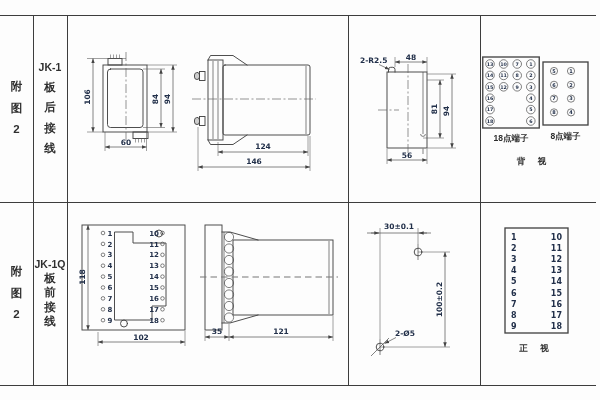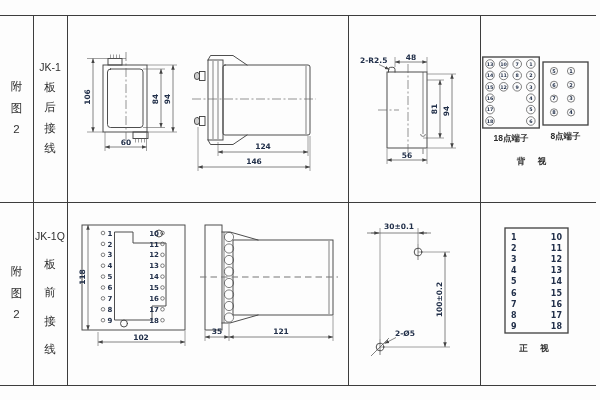--- a/index.html
+++ b/index.html
@@ -1,21 +1,21 @@
 <!DOCTYPE html>
 <html><head>
 <meta charset="utf-8">
 <style>
   html,body{margin:0;padding:0;background:#fff;}
   #stage{position:relative;width:600px;height:400px;background:#fdfdfd;overflow:hidden;
          font-family:"Liberation Sans",sans-serif;}
   .hline{position:absolute;left:0;width:596px;height:0;border-top:1.3px solid #3d3d3d;}
   .vline{position:absolute;top:15px;height:370px;width:0;border-left:1.2px solid #3d3d3d;}
   .vcell{position:absolute;display:flex;flex-direction:column;align-items:center;
-         justify-content:center;font-weight:400;font-size:11.5px;color:#2f2f2f;line-height:1;}
+         justify-content:center;font-weight:700;font-size:11.5px;color:#2f2f2f;line-height:1;}
   .vcell .mdl{font-size:10.5px;letter-spacing:0;white-space:nowrap;}
   svg{position:absolute;overflow:visible;}
   .ln{stroke:#444;stroke-width:0.95;fill:none;stroke-linecap:square;}
   .ln2{stroke:#4a4a4a;stroke-width:0.7;fill:none;}
   .thick{stroke-width:1.35;}
   .ext{stroke:#555;stroke-width:0.55;fill:none;}
   .dimline{stroke:#444;stroke-width:0.65;fill:none;}
   .cl{stroke:#666;stroke-width:0.7;stroke-dasharray:9 2.5 2 2.5;fill:none;}
   .dash{stroke:#777;stroke-width:1.1;stroke-dasharray:6.5 4;fill:none;}
   .dim{font-family:"DejaVu Sans",sans-serif;font-size:7.5px;font-weight:600;fill:#22304a;}
@@ -46,21 +46,21 @@
     <div>后</div>
     <div>接</div>
     <div>线</div>
   </div>
 
   <div class="vcell" style="left:0;top:202px;width:33px;height:183px;gap:10px">
     <div>附</div>
     <div>图</div>
     <div>2</div>
   </div>
-  <div class="vcell" style="left:33px;top:202px;width:34px;height:183px;gap:17px">
+  <div class="vcell" style="left:33px;top:202px;width:34px;height:183px;gap:3px">
     <div class="mdl">JK-1Q</div>
     <div>板</div>
     <div>前</div>
     <div>接</div>
     <div>线</div>
   </div>
 
   <svg id="svgA" style="left:80px;top:48px" width="104" height="112" viewBox="0 0 104 112">
     <defs>
       <marker id="arr" viewBox="0 0 10 10" refX="9" refY="5" markerWidth="8" markerHeight="8" orient="auto-start-reverse">

